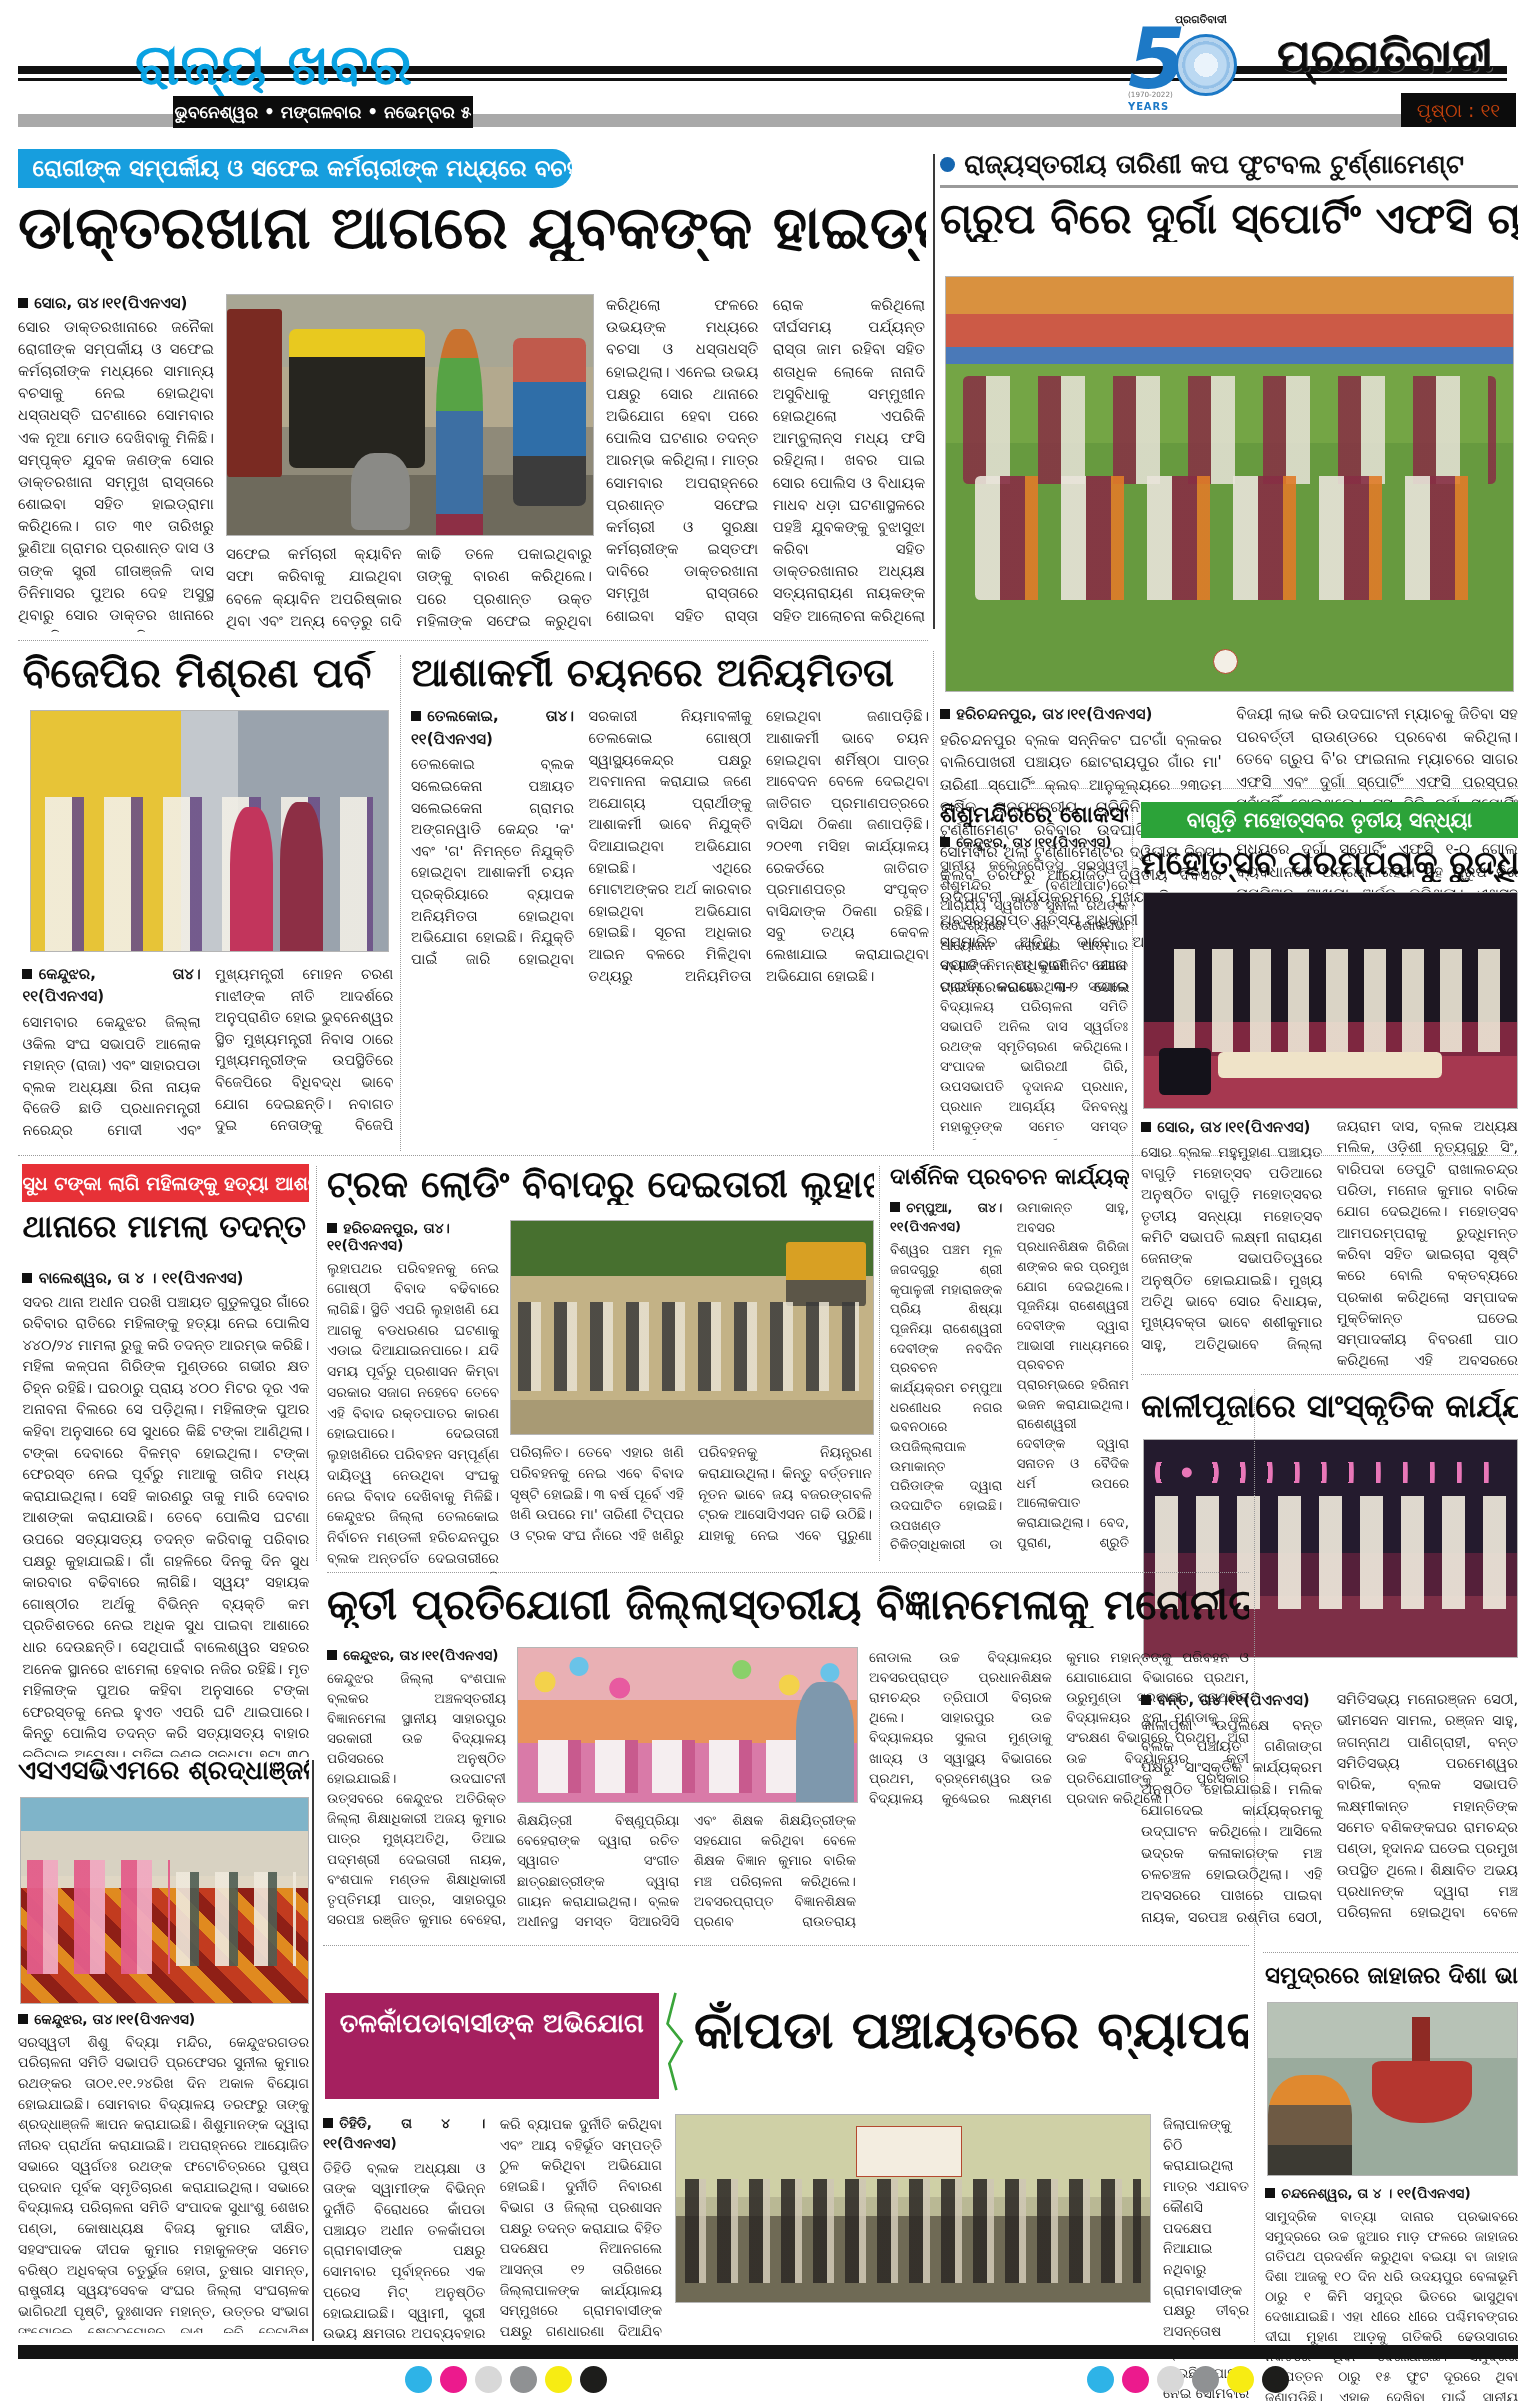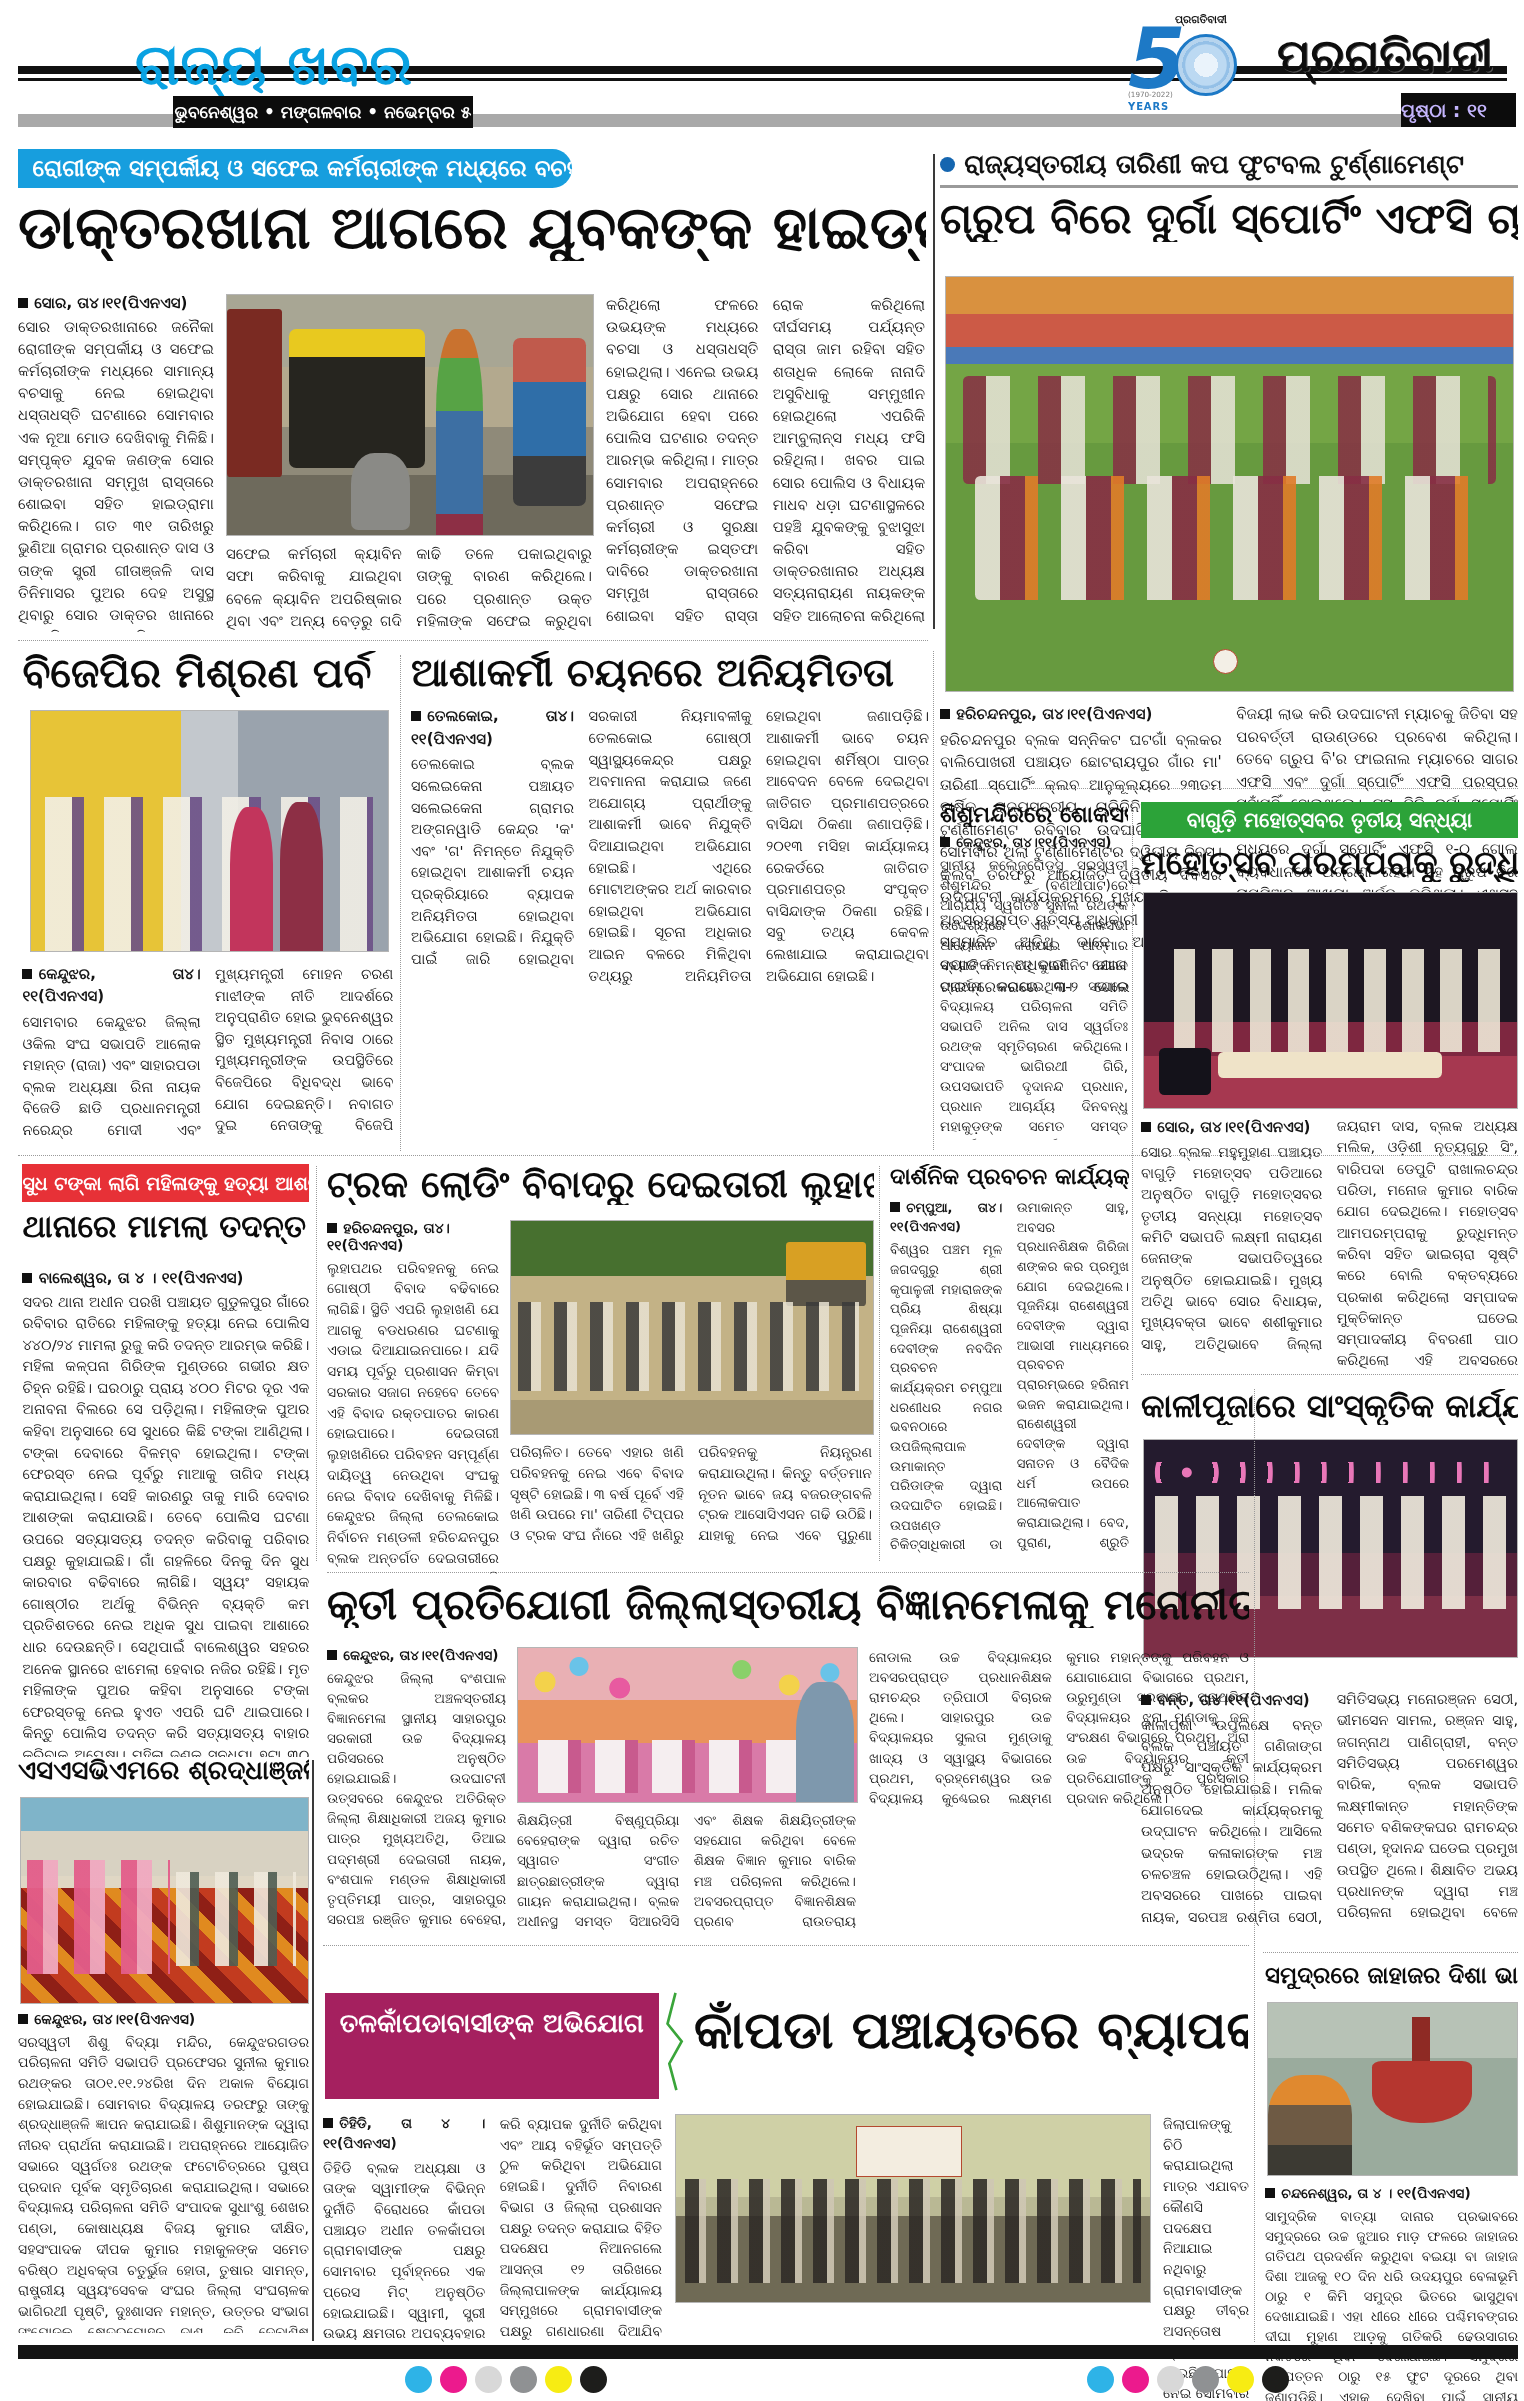--- a/index.html
+++ b/index.html
@@ -3,21 +3,21 @@
 <meta charset="utf-8">
 <style>
   html,body{margin:0;padding:0;background:#e9e9e9;}
   .page{position:relative;width:1525px;height:2401px;background:#fff;margin:0 auto;overflow:hidden;
         font-family:"DejaVu Sans","Liberation Sans",sans-serif;color:#111;}
   .abs{position:absolute;}
   .rule{background:#111;}
   .graybar{background:#a9a9a9;}
   .section-title{color:#0aa2e2;font-weight:800;font-size:56px;letter-spacing:0.9px;}
   .datebox{background:#0c0c0c;color:#fff;font-size:17px;font-weight:600;text-align:center;line-height:32px;}
-  .pagebox{background:#0c0c0c;color:#c4b5fd;font-size:19px;font-weight:700;line-height:34px;}
+  .pagebox{background:#0c0c0c;color:#c2410c;font-size:19px;font-weight:400;text-align:center;line-height:34px;}
   .paper-name{font-size:45px;font-weight:900;color:#0d0d0d;text-shadow:0.9px 0.9px 0 #555;}
   .logo-5{font-size:83px;font-weight:800;color:#1d79c6;font-style:italic;line-height:0.9;}
   .logo-emblem{width:56px;height:56px;border-radius:50%;border:3.6px solid #1d79c6;
                background:radial-gradient(circle,#eaf3fb 0 30%,#bcd9f2 30% 60%,#eaf3fb 60%);
                box-shadow:inset 0 0 0 7.2px rgba(29,121,198,.25);}
   .logo-top{font-size:10.8px;font-weight:800;color:#0d0d0d;}
   .logo-years{font-size:10px;font-weight:800;color:#1d79c6;letter-spacing:0.9px;}
   .logo-range{font-size:7.2px;color:#777;}
   .kicker{color:#fff;font-weight:800;overflow:hidden;white-space:nowrap;}
   .kicker-blue{background:#179ede;border-radius:0 20px 20px 0;font-size:23px;line-height:39px;padding-left:14.4px;}

